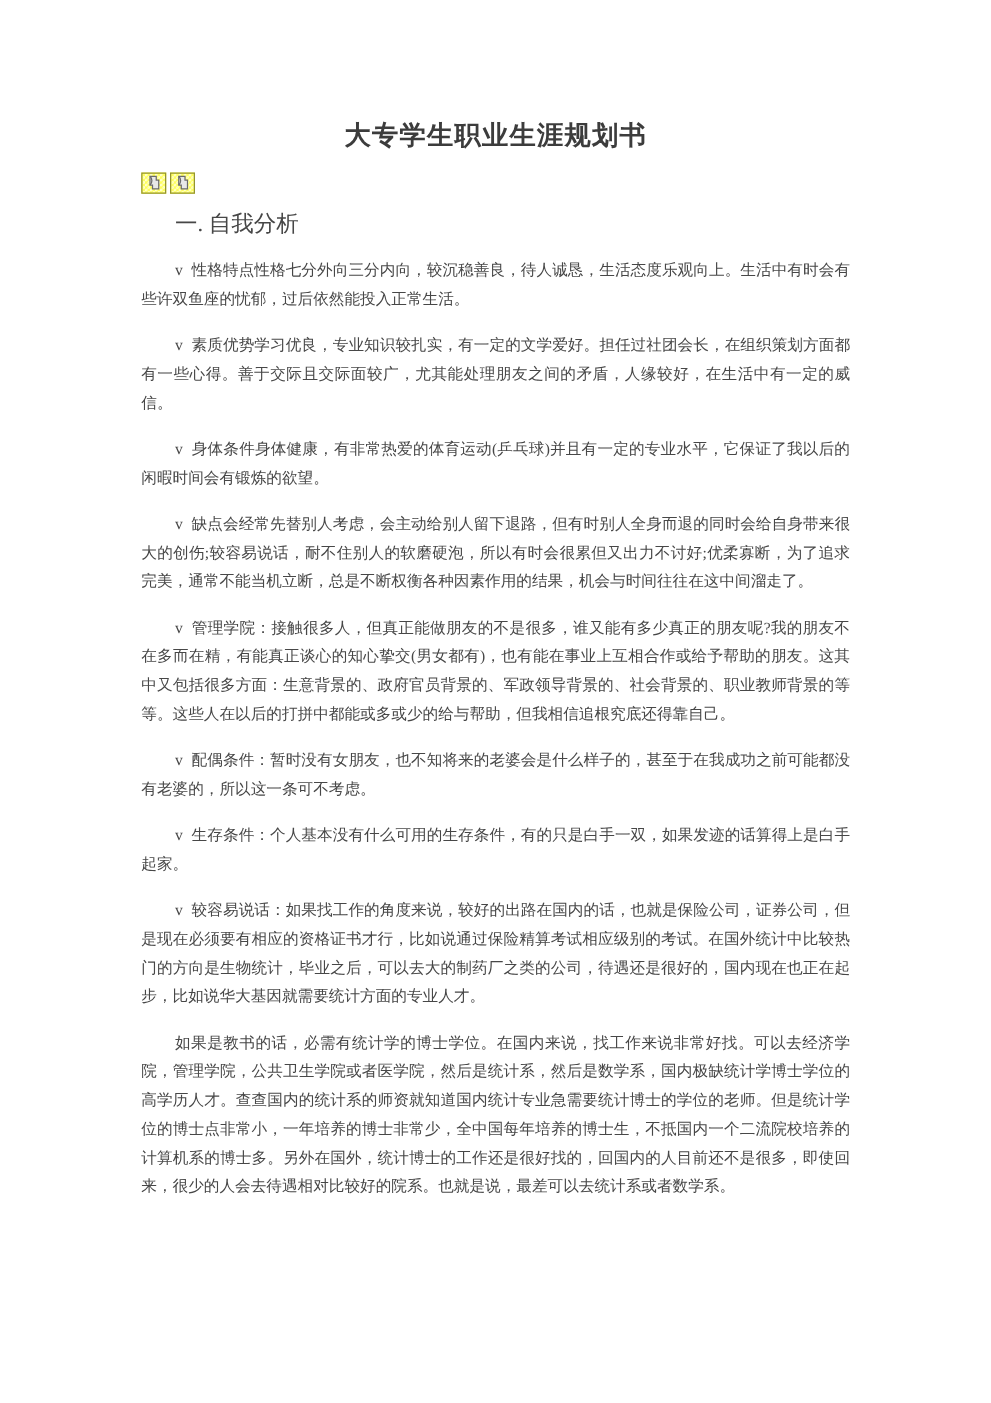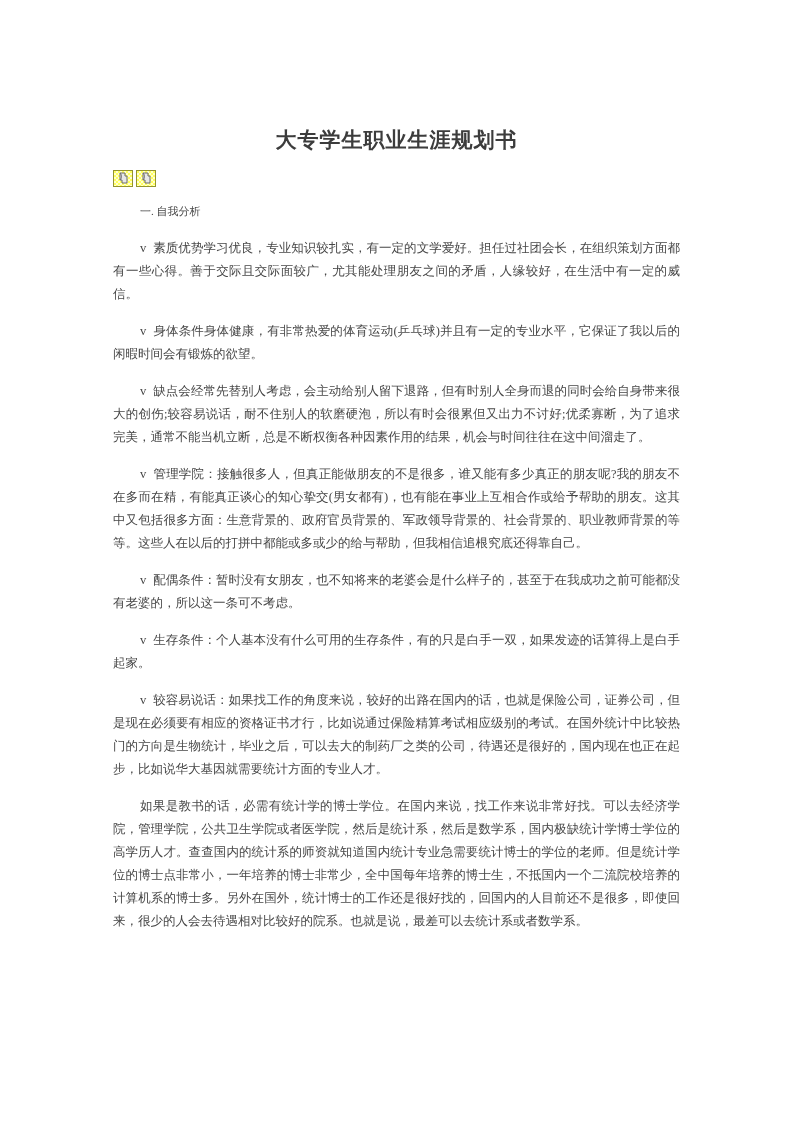--- a/index.html
+++ b/index.html
@@ -12,42 +12,41 @@
     width: 793px;
     height: 1122px;
     background: #ffffff;
     overflow: hidden;
     font-family: "Liberation Serif", "DejaVu Serif", serif;
     color: #404040;
   }
   .content {
     padding: 95px 113px 0 113px;
     width: 567px;
-    margin-top: 32px;
   }
   h1.doc-title {
     margin: 0 0 14px 0;
     font-size: 21px;
     line-height: 27px;
     font-weight: bold;
     text-align: center;
     color: #3c3c3c;
     letter-spacing: 1px;
   }
   p.body-par {
     margin: 0 0 14px 0;
     font-size: 12.5px;
     line-height: 23px;
     text-align: justify;
     text-indent: 27px;
     color: #474747;
   }
   p.heading-par {
     margin: 0 0 14px 0;
-    font-size: 11px;
+    font-size: 18px;
     line-height: 23px;
     text-indent: 27px;
     color: #474747;
   }
   .marker {
     margin-right: 7px;
   }
   .placeholder-row {
     margin: 0 0 13px 0;
     line-height: 19px;
@@ -91,20 +90,21 @@
       </span><span class="img-placeholder">
         <svg width="10" height="12" viewBox="0 0 10 12">
           <path d="M2 1 L7 1 L7 4 L9 4 L9 11 L4 11 L4 8 L2 8 Z" fill="#e8e8e8" stroke="#6b6b6b" stroke-width="1"></path>
           <path d="M2 1 C4 3 4 6 2 8" fill="none" stroke="#6b6b6b" stroke-width="1"></path>
         </svg>
       </span>
     </div>
 
     <p class="heading-par">一. 自我分析</p>
 
+    <p class="body-par"><span class="marker">v</span><span>性格特点性格七分外向三分内向，较沉稳善良，待人诚恳，生活态度乐观向上。生活中有时会有些许双鱼座的忧郁，过后依然能投入正常生活。</span></p>
 
     <p class="body-par"><span class="marker">v</span><span>素质优势学习优良，专业知识较扎实，有一定的文学爱好。担任过社团会长，在组织策划方面都有一些心得。善于交际且交际面较广，尤其能处理朋友之间的矛盾，人缘较好，在生活中有一定的威信。</span></p>
 
     <p class="body-par"><span class="marker">v</span><span>身体条件身体健康，有非常热爱的体育运动(乒乓球)并且有一定的专业水平，它保证了我以后的闲暇时间会有锻炼的欲望。</span></p>
 
     <p class="body-par"><span class="marker">v</span><span>缺点会经常先替别人考虑，会主动给别人留下退路，但有时别人全身而退的同时会给自身带来很大的创伤;较容易说话，耐不住别人的软磨硬泡，所以有时会很累但又出力不讨好;优柔寡断，为了追求完美，通常不能当机立断，总是不断权衡各种因素作用的结果，机会与时间往往在这中间溜走了。</span></p>
 
 
     <p class="body-par"><span class="marker">v</span><span>管理学院：接触很多人，但真正能做朋友的不是很多，谁又能有多少真正的朋友呢?我的朋友不在多而在精，有能真正谈心的知心挚交(男女都有)，也有能在事业上互相合作或给予帮助的朋友。这其中又包括很多方面：生意背景的、政府官员背景的、军政领导背景的、社会背景的、职业教师背景的等等。这些人在以后的打拼中都能或多或少的给与帮助，但我相信追根究底还得靠自己。</span></p>
 

